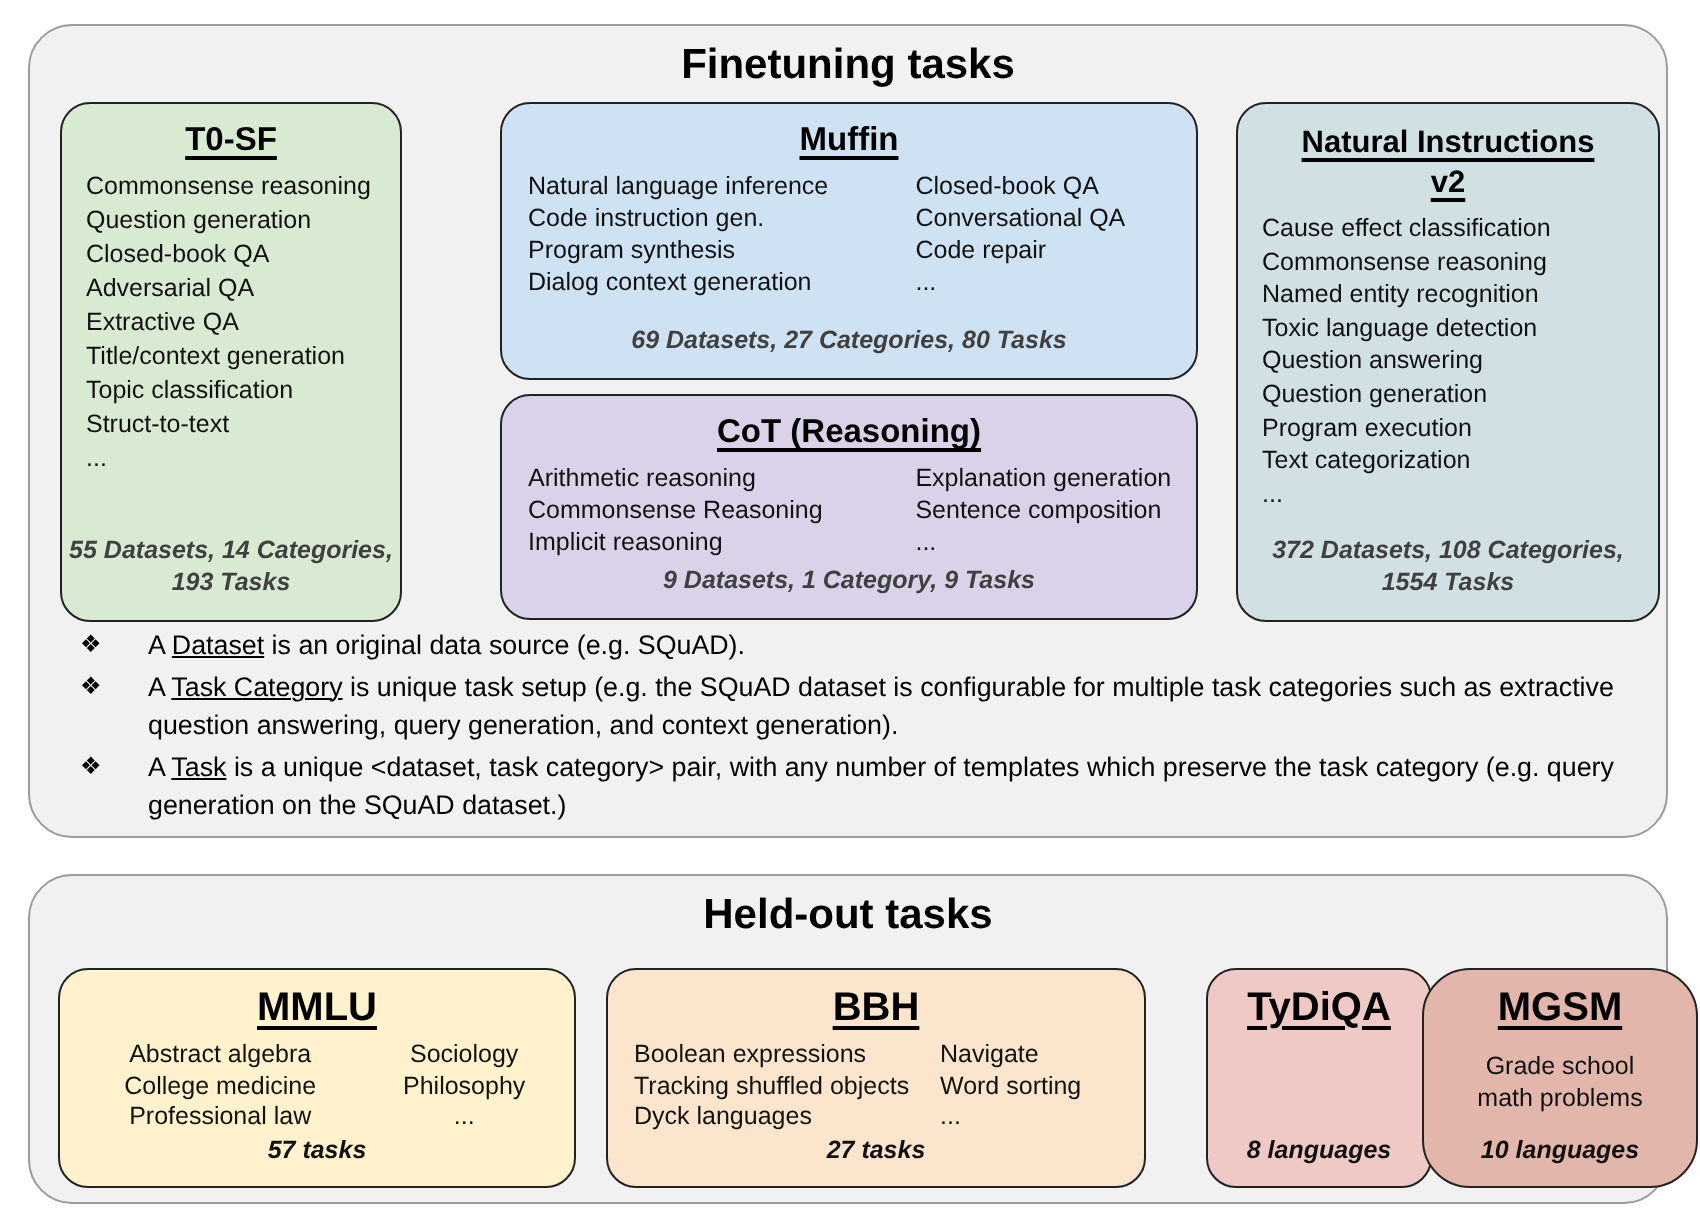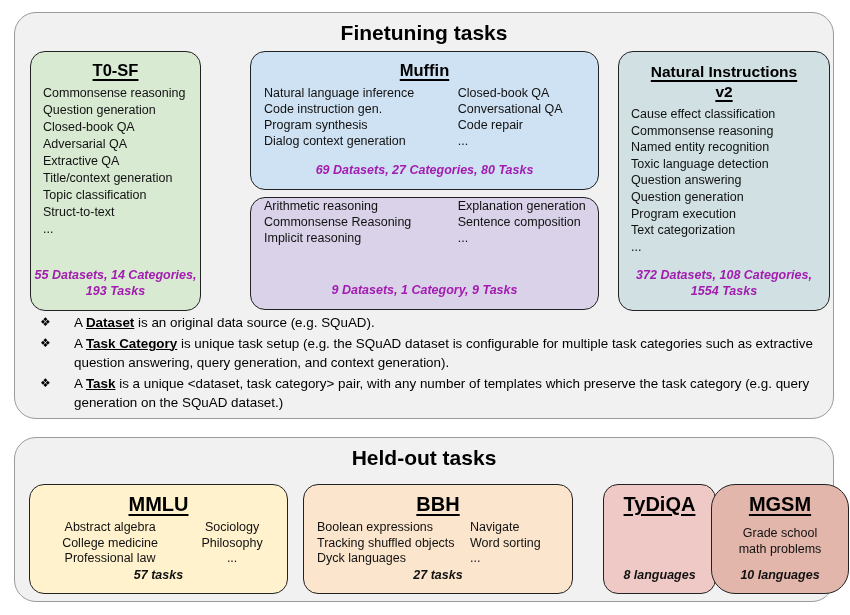--- a/index.html
+++ b/index.html
@@ -38,32 +38,32 @@
   #box-niv2 .items{line-height:16.6px;}
   .cols{display:grid;grid-template-columns:58% 42%;padding-left:13px;font-size:12.5px;line-height:16px;color:#111;}
   #box-mmlu .cols{grid-template-columns:55% 45%;text-align:center;}
   #box-bbh .cols{grid-template-columns:60% 40%;}
   #heldout-panel .cols{line-height:15.5px;}
   .stats{
     margin-top:auto;margin-bottom:11px;align-self:center;text-align:center;
     font-size:12.5px;font-weight:bold;font-style:italic;line-height:15.5px;
   }
   #heldout-panel .stats{margin-bottom:10px;}
-  .stats.blue{color:#a21caf;}
+  .stats.blue{color:#404040;}
   .stats.black{color:#111;}
   #box-t0sf .stats{max-width:180px;}
   #box-niv2 .stats{max-width:194px;}
   .desc{text-align:center;font-size:12.5px;line-height:16px;margin:5px auto 0;color:#111;}
   #box-tydiqa .desc{max-width:88px;}
   #box-mgsm .desc{max-width:98px;}
   .defs{position:absolute;left:22px;top:300px;width:778px;font-size:13.4px;line-height:19.5px;color:#000;}
   .def-row{display:flex;margin-bottom:1px;}
   .bullet{flex:0 0 37px;width:37px;padding-left:3px;font-size:12px;box-sizing:border-box;}
   .def-text{flex:1;}
-  .term{font-weight:bold;text-decoration:underline;text-decoration-thickness:1.4px;}
+  .term{font-weight:normal;text-decoration:underline;text-decoration-thickness:1.4px;}
 </style>
 </head>
 <body>
 
 <div class="canvas">
 
   <section class="panel" id="finetuning-panel">
     <h1 class="panel-title">Finetuning tasks</h1>
 
     <div class="box" id="box-t0sf">
@@ -95,20 +95,21 @@
           <div>Closed-book QA</div>
           <div>Conversational QA</div>
           <div>Code repair</div>
           <div>...</div>
         </div>
       </div>
       <div class="stats blue">69 Datasets, 27 Categories, 80 Tasks</div>
     </div>
 
     <div class="box" id="box-cot">
+      <h2 class="box-title">CoT (Reasoning)</h2>
       <div class="cols">
         <div>
           <div>Arithmetic reasoning</div>
           <div>Commonsense Reasoning</div>
           <div>Implicit reasoning</div>
         </div>
         <div>
           <div>Explanation generation</div>
           <div>Sentence composition</div>
           <div>...</div>

